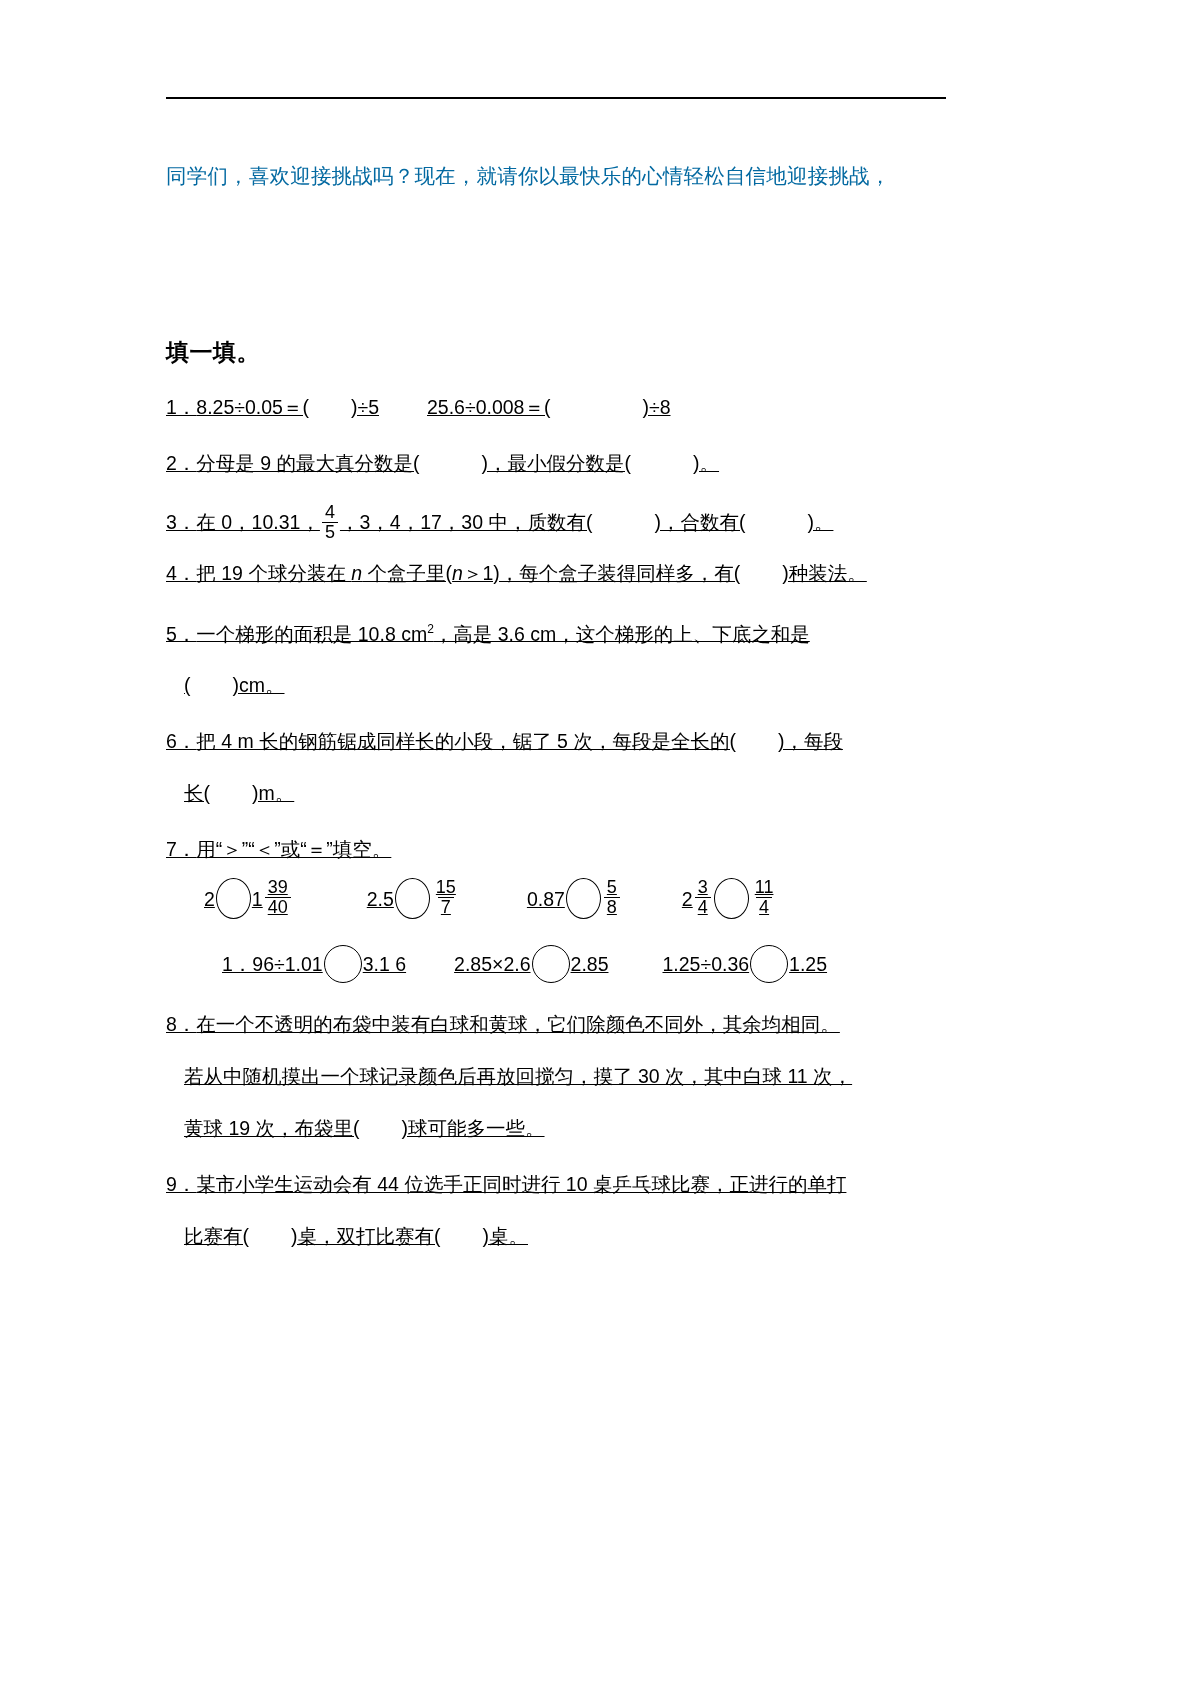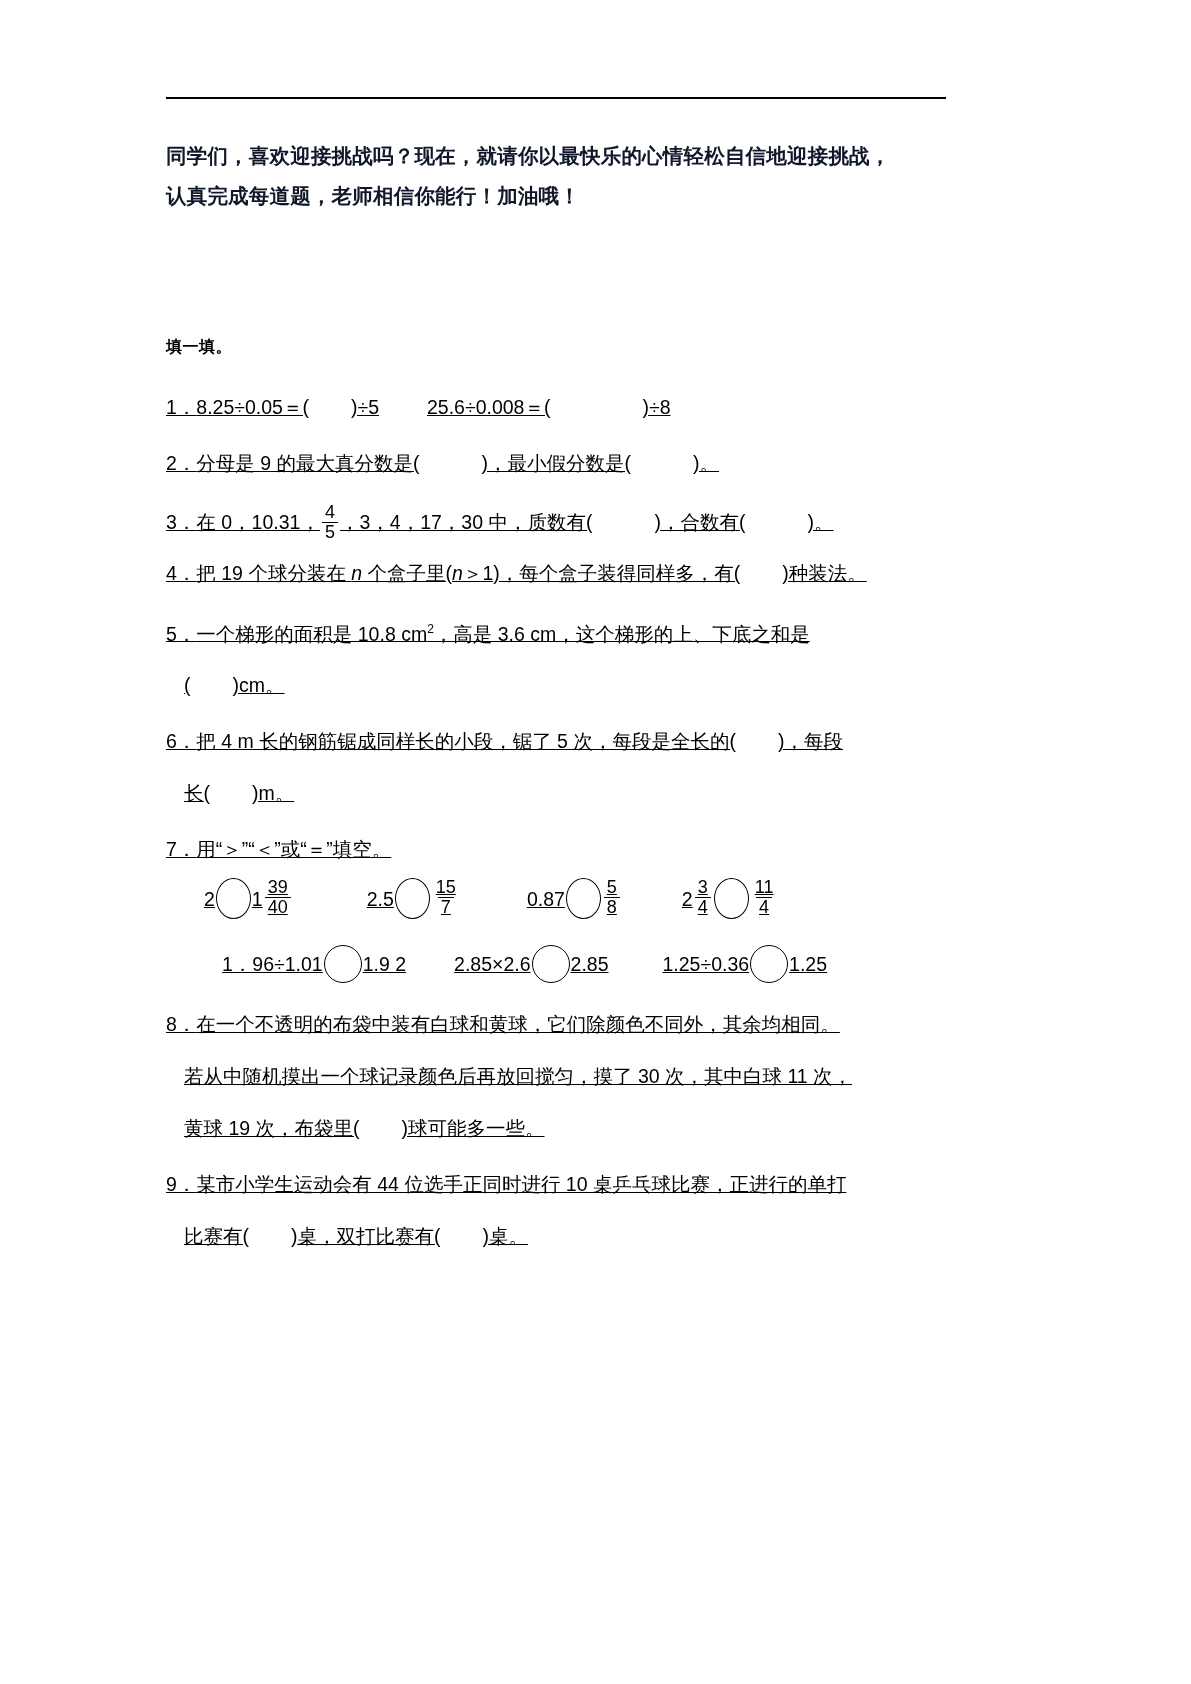--- a/index.html
+++ b/index.html
@@ -24,33 +24,33 @@
   .top-rule {
     position: absolute;
     left: 166px;
     top: 97px;
     width: 780px;
     border-top: 2px solid #000;
   }
   .intro {
     position: absolute;
     left: 166px;
-    top: 136px;
+    top: 156px;
     width: 790px;
-    color: #0f172a;
+    color: #0369a1;
     font-size: 20.5px;
-    font-weight: 700;
+    font-weight: 400;
     line-height: 40px;
     letter-spacing: 0.2px;
   }
   .section-title {
     position: absolute;
     left: 166px;
     top: 337px;
-    font-size: 16px;
+    font-size: 23px;
     font-weight: bold;
     letter-spacing: 0.5px;
   }
   .qlist {
     position: absolute;
     left: 166px;
     top: 392px;
     width: 800px;
     font-size: 19.5px;
     line-height: 30px;
@@ -135,21 +135,20 @@
 </style>
 </head>
 <body>
 
 <div class="page">
 
   <div class="top-rule"></div>
 
   <div class="intro">
     <div>同学们，喜欢迎接挑战吗？现在，就请你以最快乐的心情轻松自信地迎接挑战，</div>
-    <div>认真完成每道题，老师相信你能行！加油哦！</div>
   </div>
 
   <div class="section-title">填一填。</div>
 
   <div class="qlist">
 
     <div class="q">
       <span>1．</span><span>8.25÷0.05＝(</span><span class="blank-s"></span><span>)÷5</span><span class="gap-md"></span><span>25.6÷0.008＝(</span><span class="blank-l"></span><span>)÷8</span>
     </div>
 
@@ -225,21 +224,21 @@
                 <span class="num">11</span>
                 <span class="den">4</span>
               </span>
           </span>
         </div>
 
         <div class="cmp-row row2">
           <span class="cmp-item">
             <span>1．96÷1.01</span>
               <span class="circle round"></span>
-              <span>1.9 2</span>
+              <span>3.1 6</span>
           </span>
           <span class="spacer-r2a"></span>
           <span class="cmp-item">
             <span>2.85×2.6</span>
               <span class="circle round"></span>
               <span>2.85</span>
           </span>
           <span class="spacer-r2b"></span>
           <span class="cmp-item">
             <span>1.25÷0.36</span>

